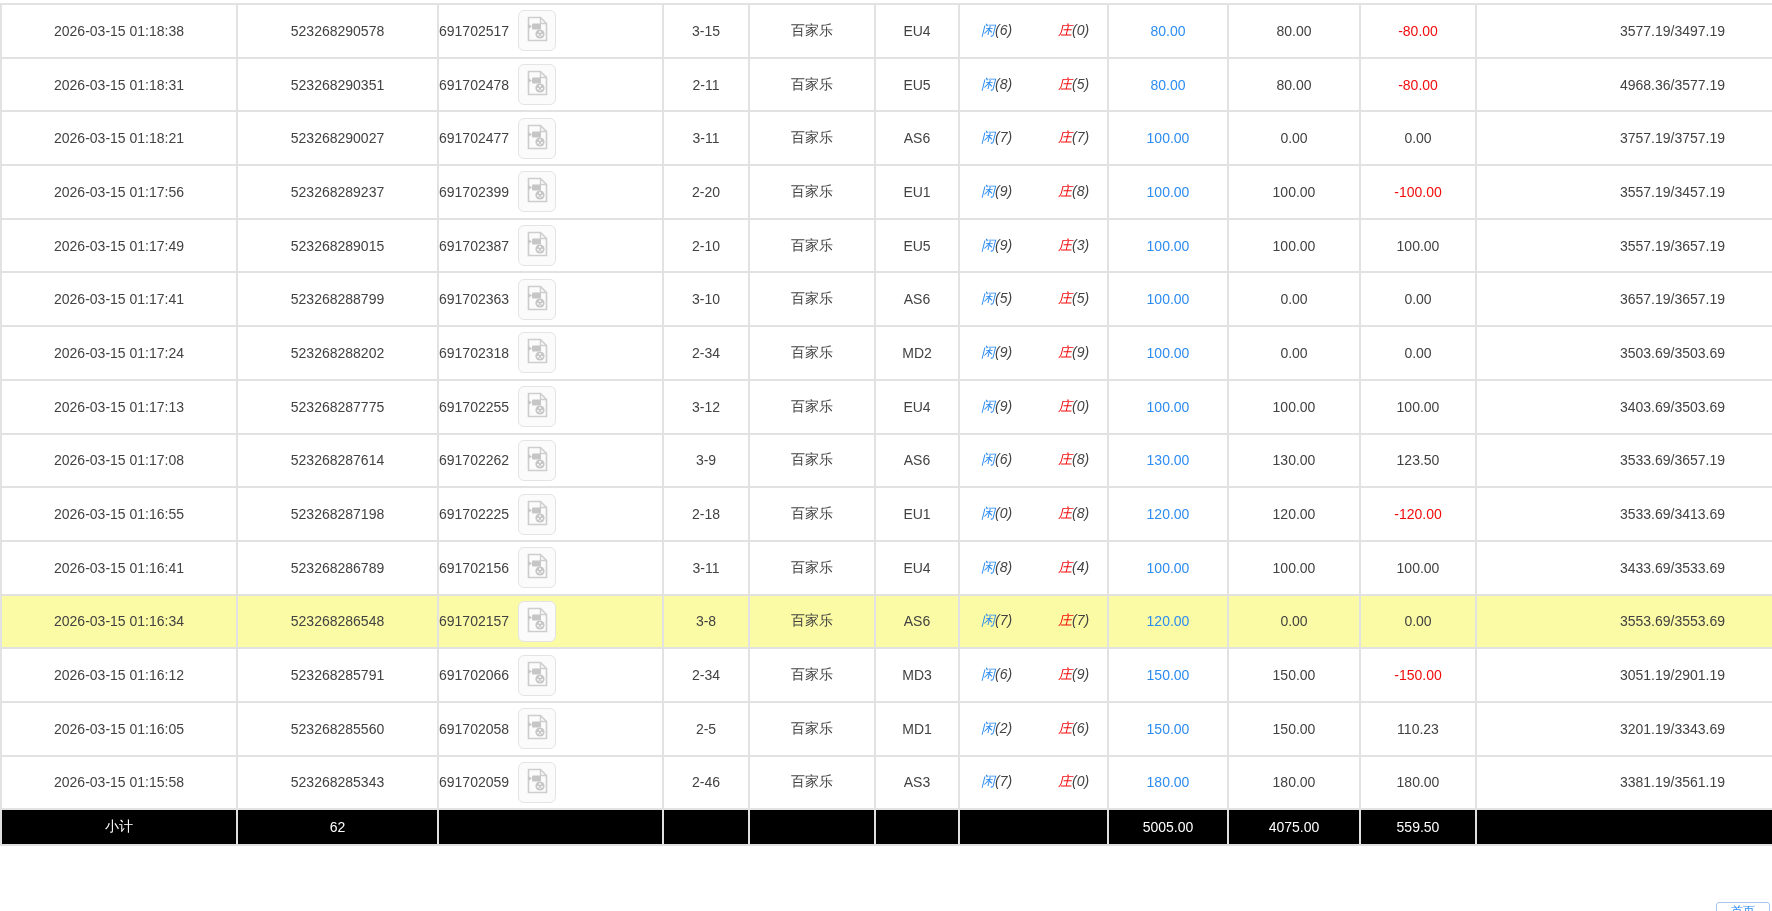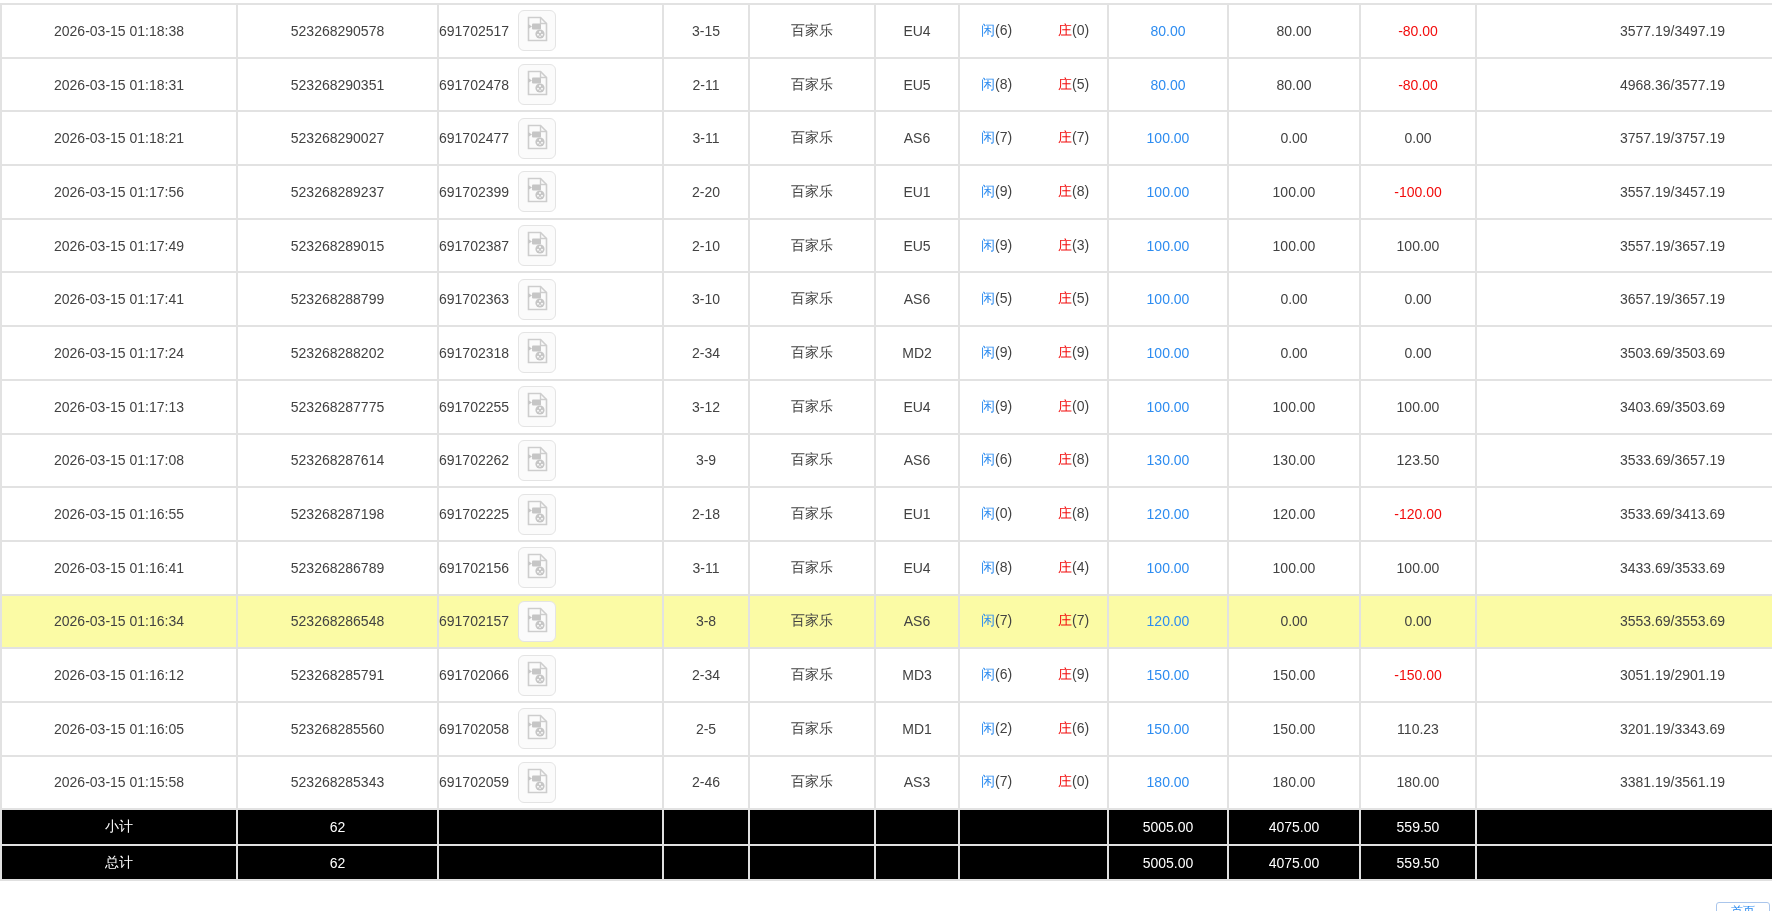--- a/index.html
+++ b/index.html
@@ -37,21 +37,21 @@
   .video-btn {
     width: 38px; height: 41px;
     border: 1px solid #e4e4e4;
     border-radius: 6px;
     background: #fbfbfb;
     display: inline-flex; align-items: center; justify-content: center;
     cursor: pointer;
     padding: 0;
   }
   .result-cell span { letter-spacing: 0; }
-  .result-group { margin: 0 21px; }
+  .result-group { margin: 0 21px; font-style: italic; }
   td.balance-cell { padding-left: 96px; }
   .pagination-sliver {
     position: absolute;
     left: 1716px; top: 902px;
     width: 52px; height: 30px;
     background: #ffffff;
     border: 1px solid #aac6ec;
     border-radius: 3px;
     color: #2d8cf0;
     font-size: 12px;
@@ -671,31 +671,18 @@
       <td></td>
       <td></td>
       <td></td>
       <td></td>
       <td></td>
       <td>5005.00</td>
       <td>4075.00</td>
       <td>559.50</td>
       <td></td>
     </tr>
-    <tr class="summary-row">
-      <td>总计</td>
-      <td>62</td>
-      <td></td>
-      <td></td>
-      <td></td>
-      <td></td>
-      <td></td>
-      <td>5005.00</td>
-      <td>4075.00</td>
-      <td>559.50</td>
-      <td></td>
-    </tr>
   </tbody>
 </table>
 
 <div class="pagination-sliver">
   <span>首页</span>
 </div>
 
 </body></html>

